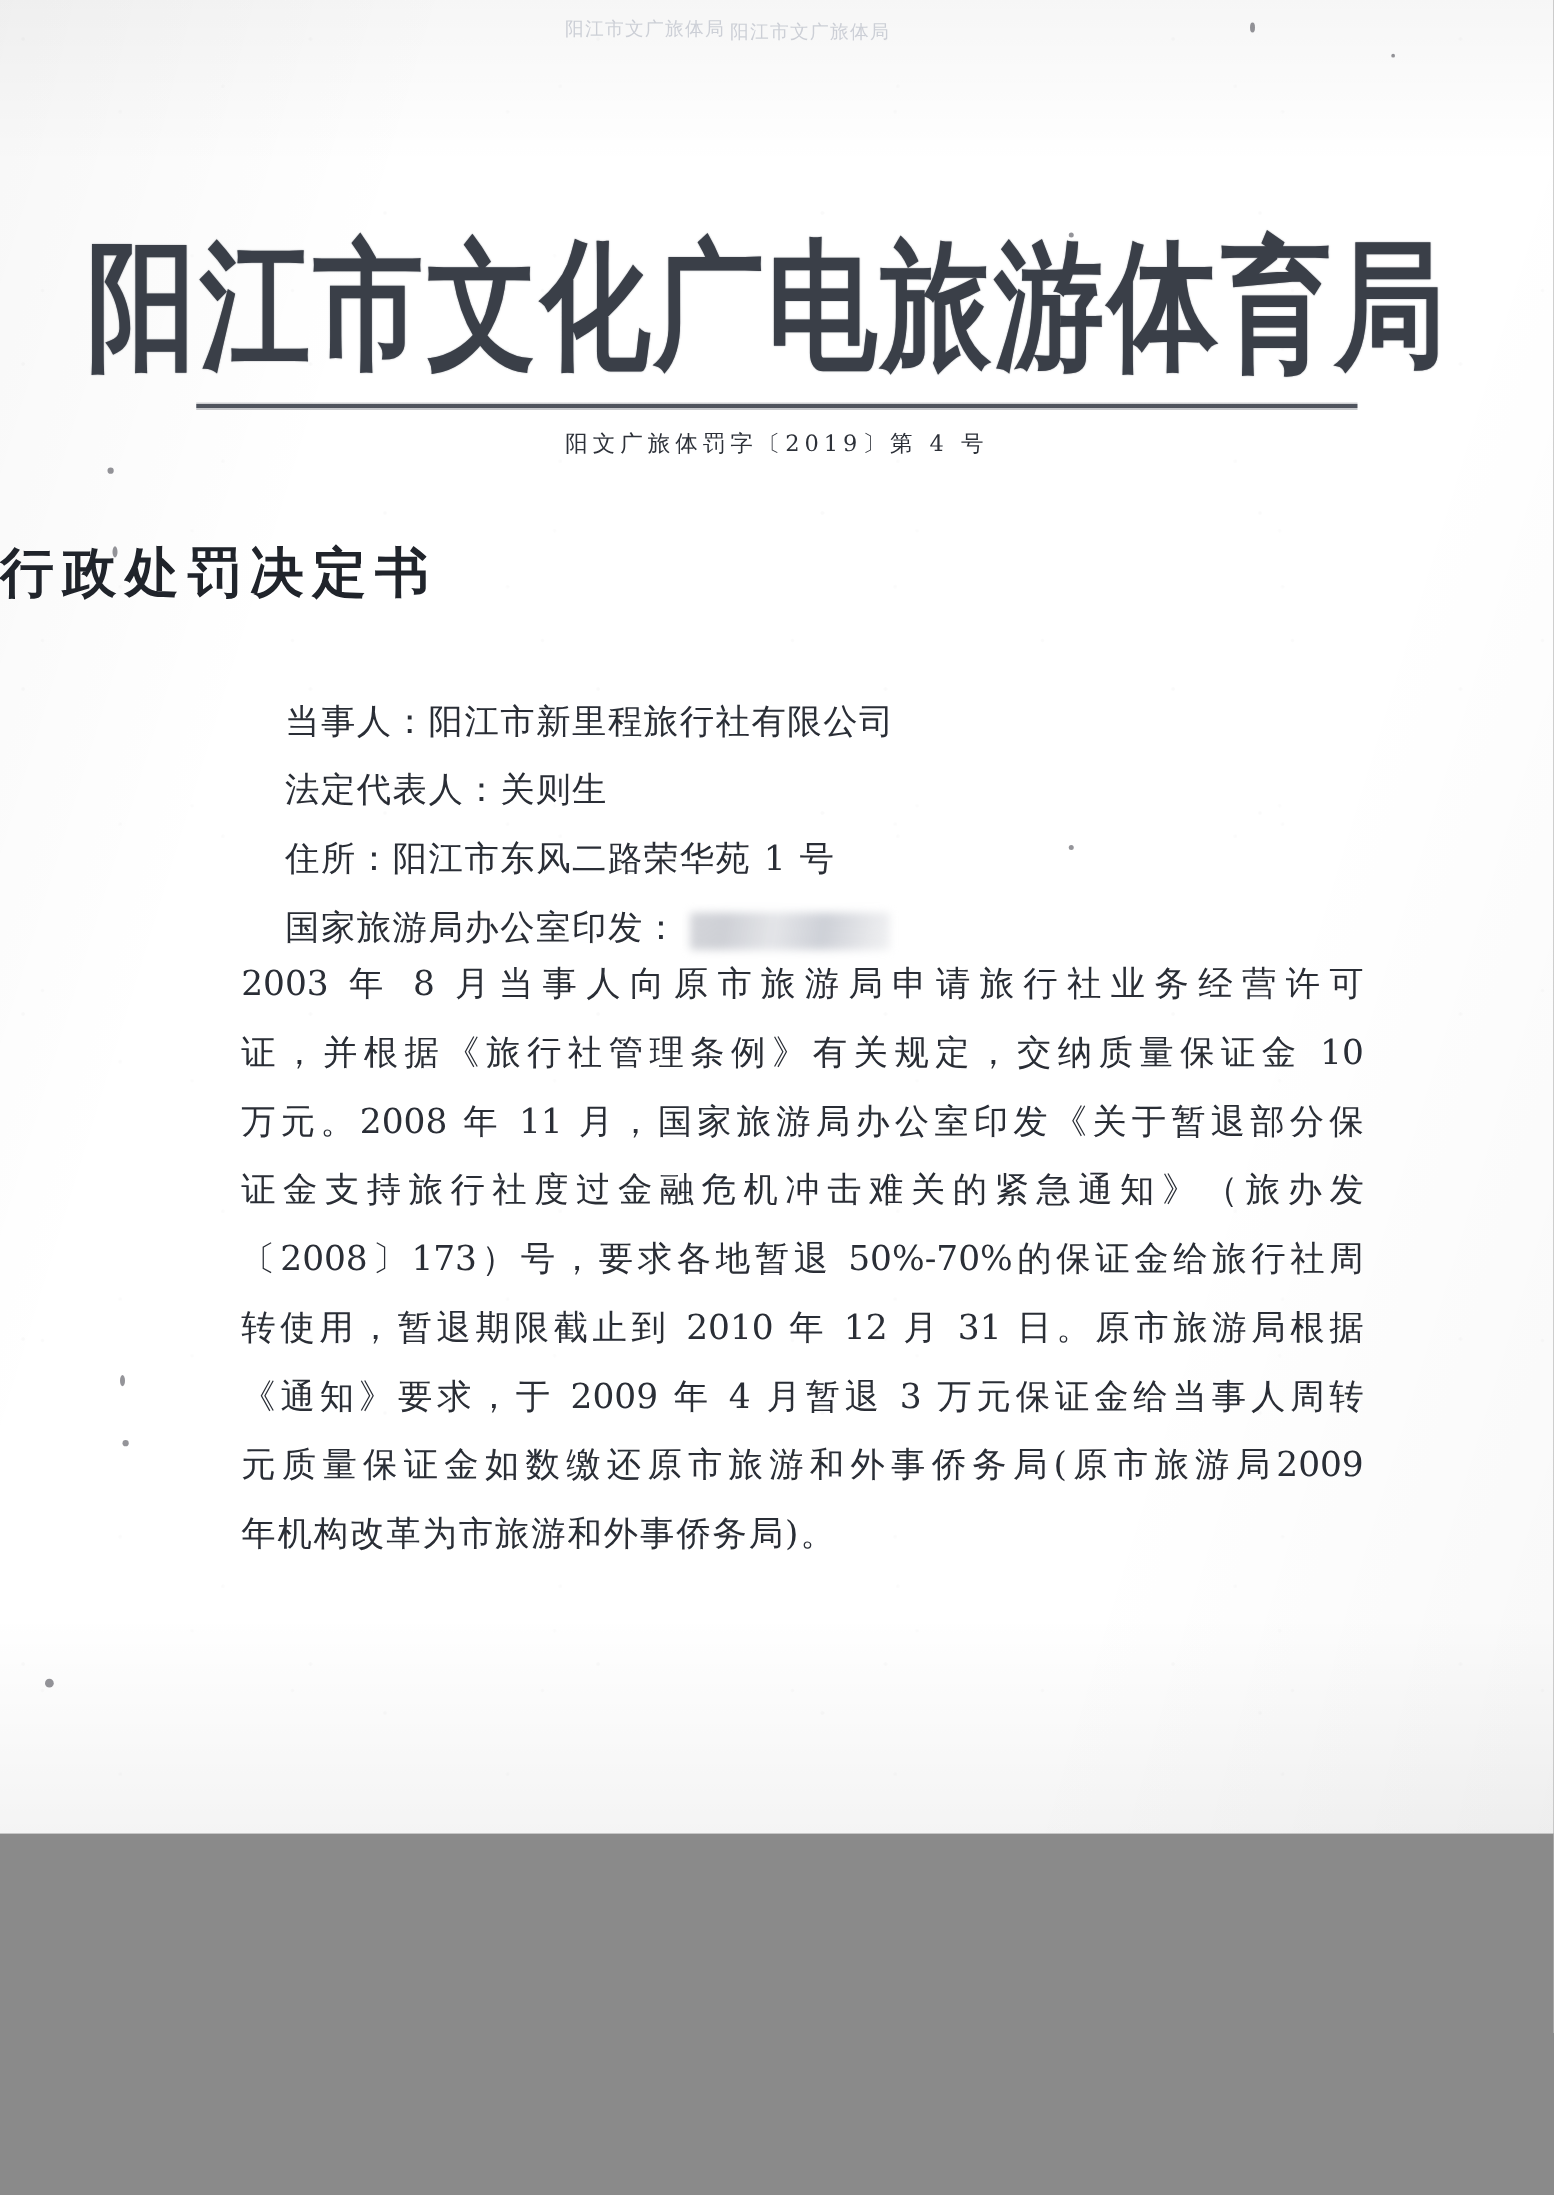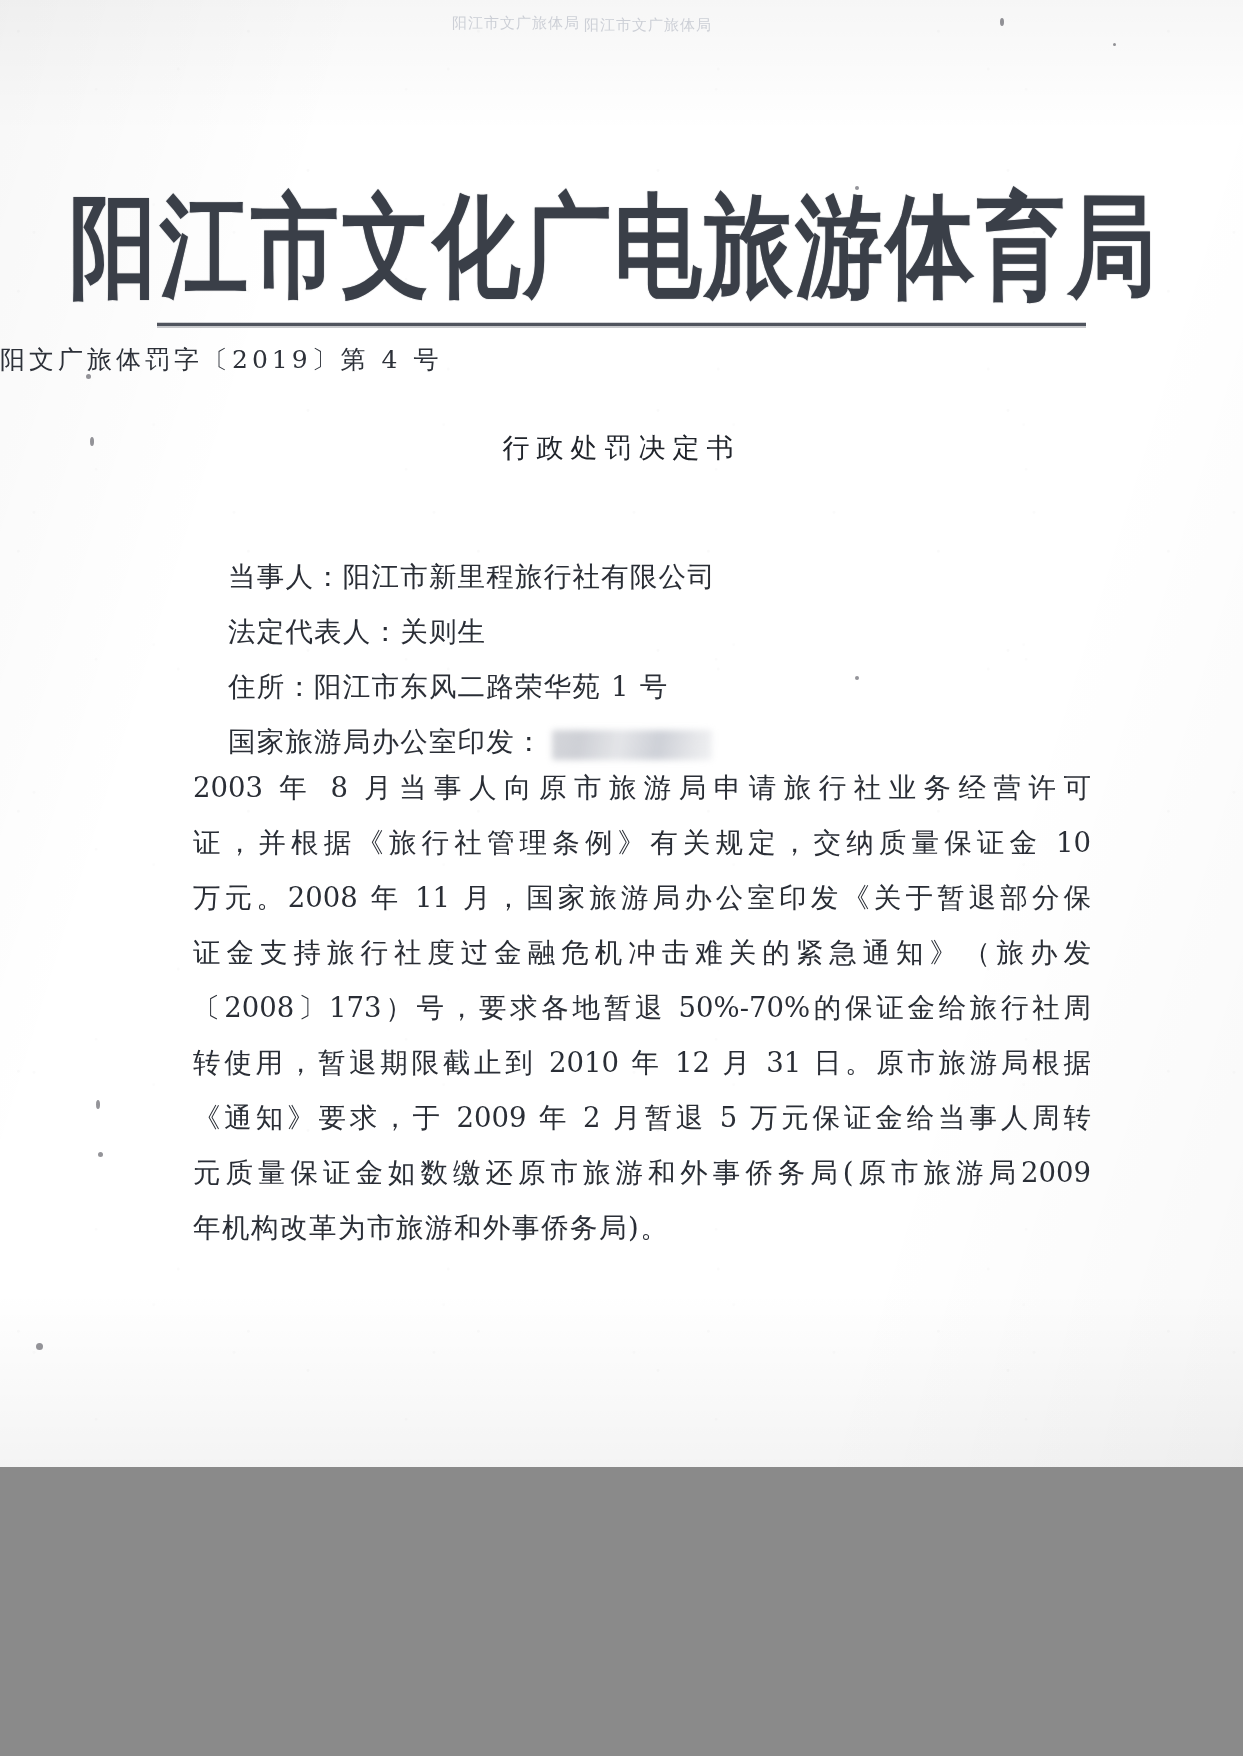--- a/index.html
+++ b/index.html
@@ -97,34 +97,35 @@
        rgba(70,75,85,.25) 0 1px,
        rgba(70,75,85,.95) 1px 4px,
        rgba(70,75,85,.30) 4px 6px);
   }
 
   
   .docnum {
     position: absolute;
     left: 0; right: 0;
     top: 343px;
-    font-size: 25px;
+    text-align: center;
+    font-size: 18px;
     letter-spacing: 4px;
     color: #2d3139;
     white-space: nowrap;
   }
 
   
   .doc-title {
     position: absolute;
     left: 0; right: 0;
     top: 430px;
-    text-align: center;
-    font-size: 27px;
-    font-weight: 400;
+    text-align: left;
+    font-size: 43px;
+    font-weight: 700;
     letter-spacing: 7px;
     color: #20242b;
     white-space: nowrap;
   }
 
   
   .body-block {
     position: absolute;
     left: 193px;
     right: 150px;
@@ -242,21 +243,21 @@
       <span>国家旅游局办公室印发：</span>
         <span class="redact r2"></span>
     </div>
 
     <div class="line just indent">2003 年 8 月当事人向原市旅游局申请旅行社业务经营许可</div>
     <div class="line just">证，并根据《旅行社管理条例》有关规定，交纳质量保证金 10</div>
     <div class="line just">万元。2008 年 11 月，国家旅游局办公室印发《关于暂退部分保</div>
     <div class="line just">证金支持旅行社度过金融危机冲击难关的紧急通知》（旅办发</div>
     <div class="line just">〔2008〕173）号，要求各地暂退 50%-70%的保证金给旅行社周</div>
     <div class="line just">转使用，暂退期限截止到 2010 年 12 月 31 日。原市旅游局根据</div>
-    <div class="line just">《通知》要求，于 2009 年 2 月暂退 5 万元保证金给当事人周转</div>
+    <div class="line just">《通知》要求，于 2009 年 4 月暂退 3 万元保证金给当事人周转</div>
     <div class="line just">元质量保证金如数缴还原市旅游和外事侨务局(原市旅游局2009</div>
     <div class="line just last">年机构改革为市旅游和外事侨务局)。</div>
 
   </div>
 
   <div class="page-number">1</div>
 
 </div>
 
 </body></html>

